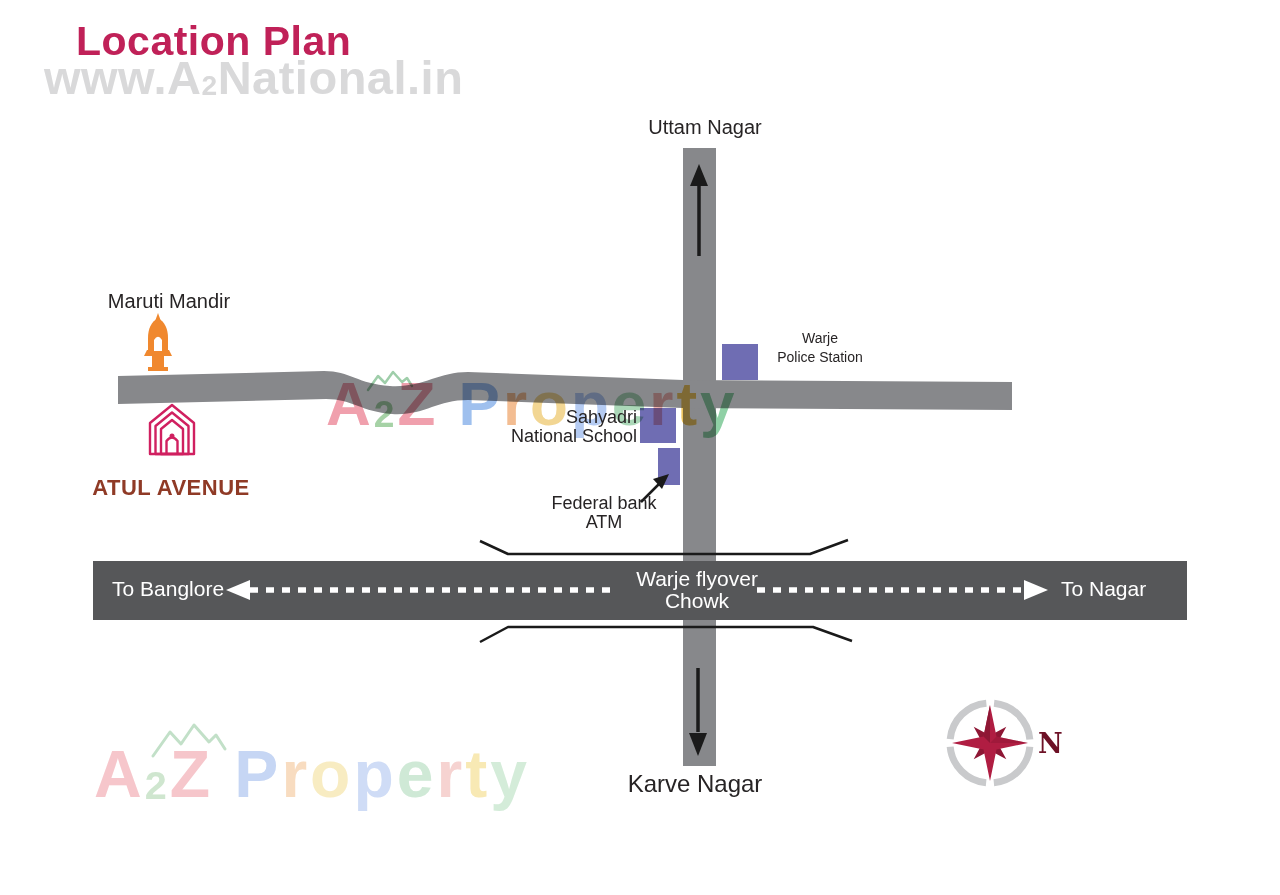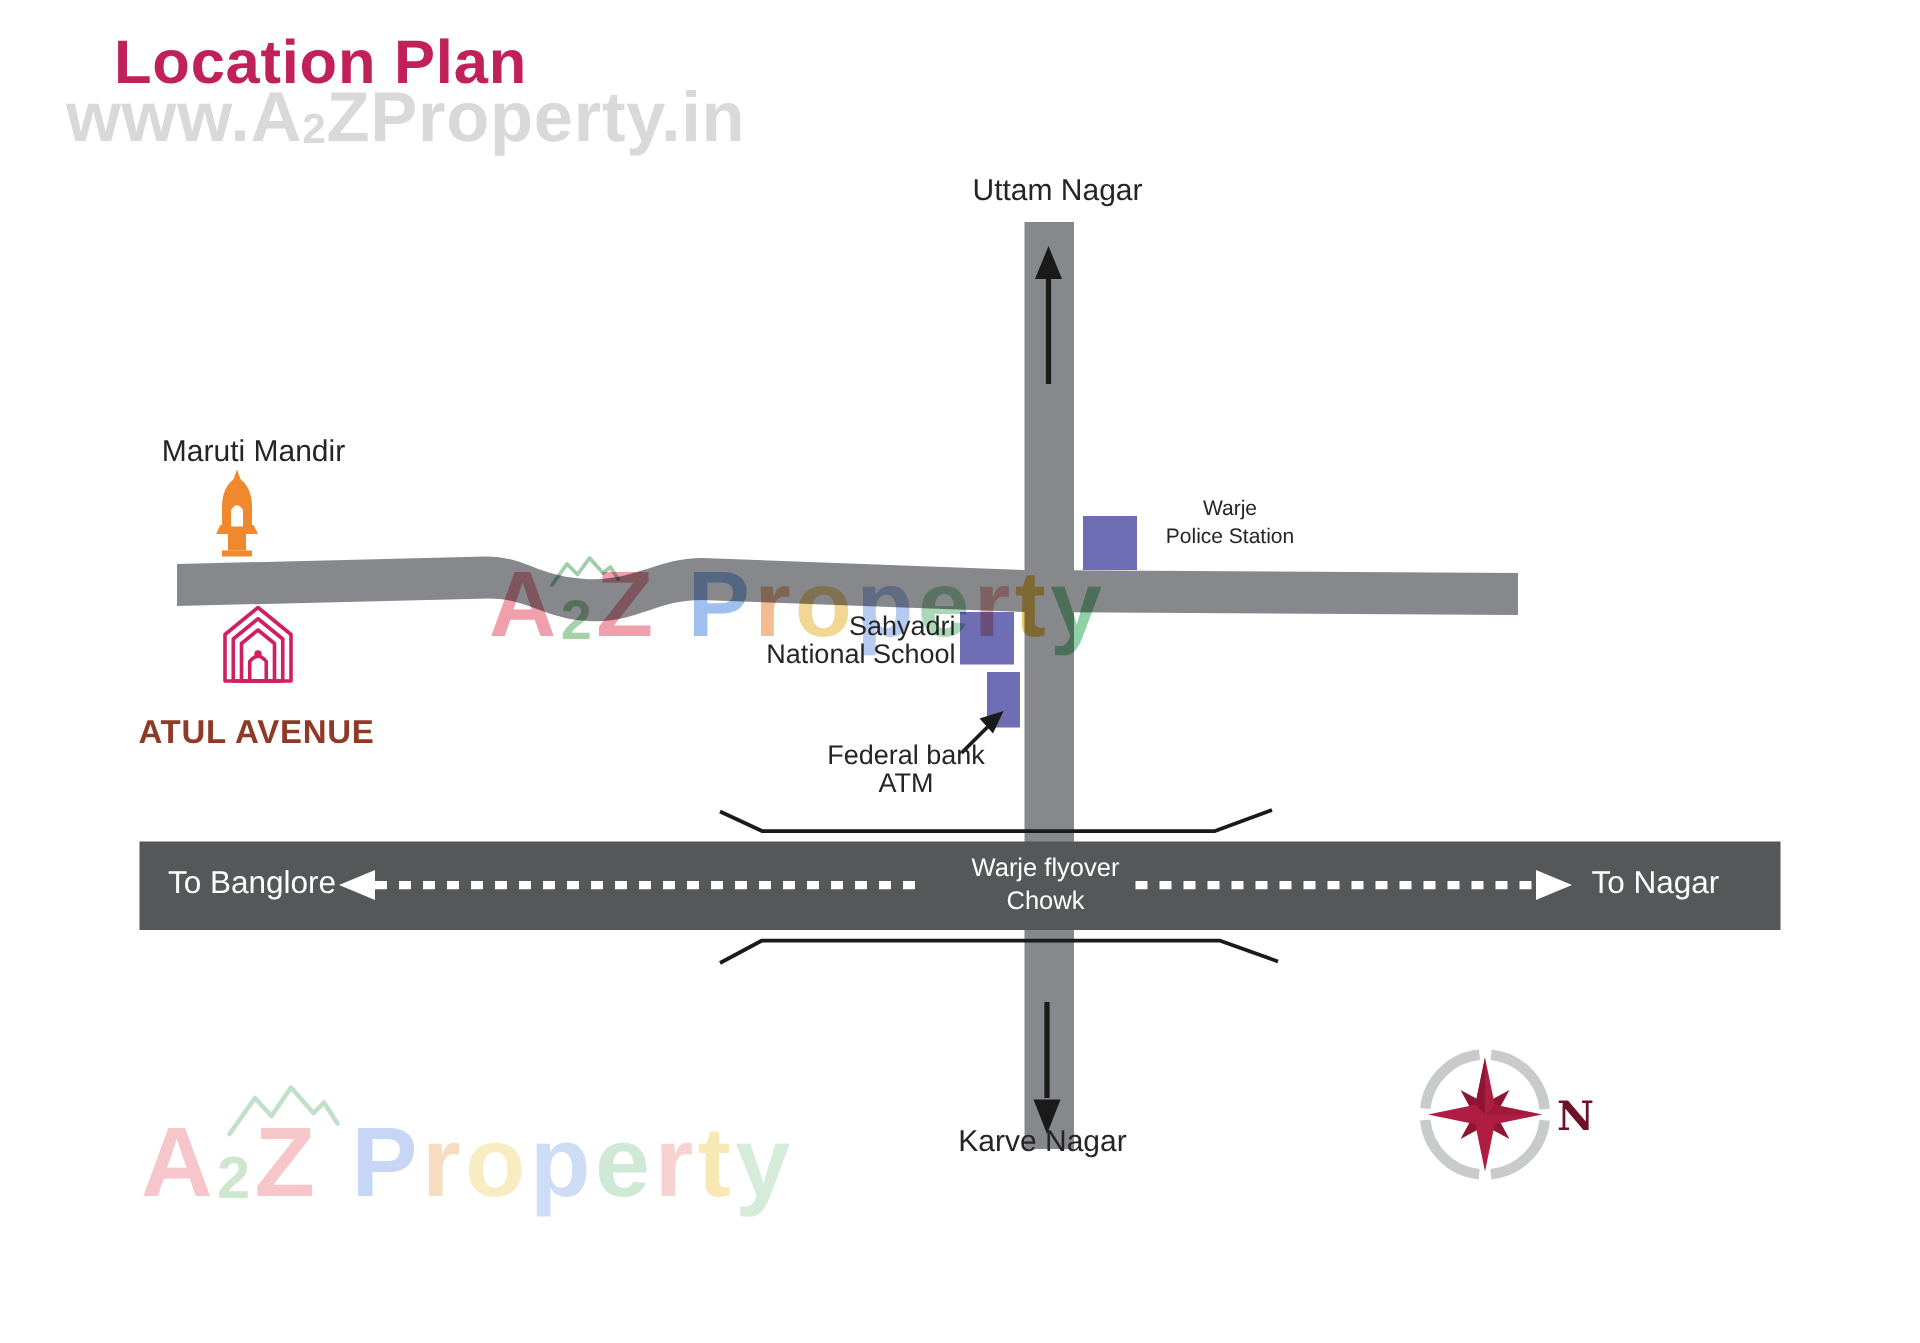--- a/index.html
+++ b/index.html
@@ -74,21 +74,21 @@
 
     <rect class="building" x="722" y="344" width="36" height="36"></rect>
     <rect class="building" x="640" y="408" width="36" height="35"></rect>
     <rect class="building" x="658" y="448" width="22" height="37"></rect>
 
     <line x1="641" y1="502" x2="660" y2="483" stroke="#1a1a1a" stroke-width="2.5"></line>
     <polygon points="669,474 653,479 662,489" fill="#1a1a1a"></polygon>
   </svg>
 
   <div class="title">Location Plan</div>
-  <div class="wm wm-top"><span>www.A</span><span class="wm-small">2</span><span>ZProperty.in</span></div>
+  <div class="wm wm-top"><span>www.A</span><span class="wm-small">2</span><span>National.in</span></div>
   <div class="wm wm-center"><span style="color: rgb(240, 160, 173);">A</span><span class="wm-small" style="color: rgb(166, 210, 166);">2</span><span style="color: rgb(240, 160, 173);">Z</span><span> </span><span style="color: rgb(159, 192, 238);">P</span><span style="color: rgb(243, 189, 146);">r</span><span style="color: rgb(242, 214, 147);">o</span><span style="color: rgb(181, 203, 242);">p</span><span style="color: rgb(171, 216, 184);">e</span><span style="color: rgb(241, 179, 175);">r</span><span style="color: rgb(238, 196, 94);">t</span><span style="color: rgb(143, 208, 165);">y</span></div>
   <div class="wm wm-bottom"><span style="color: rgb(246, 198, 203);">A</span><span class="wm-small" style="color: rgb(207, 230, 207);">2</span><span style="color: rgb(246, 198, 203);">Z</span><span> </span><span style="color: rgb(198, 214, 244);">P</span><span style="color: rgb(248, 220, 192);">r</span><span style="color: rgb(248, 236, 194);">o</span><span style="color: rgb(207, 220, 246);">p</span><span style="color: rgb(207, 233, 214);">e</span><span style="color: rgb(246, 211, 209);">r</span><span style="color: rgb(248, 233, 180);">t</span><span style="color: rgb(212, 236, 217);">y</span></div>
 
   <svg class="doodle" style="left:366px;top:370px;" width="48" height="22" viewBox="0 0 48 22">
     <polyline points="2,20 12,6 19,13 27,2 36,12 41,8 46,16" fill="none" stroke="#9fceaa" stroke-width="2.5" stroke-linejoin="round" stroke-linecap="round"></polyline>
   </svg>
   <svg class="doodle" style="left:150px;top:722px;" width="78" height="38" viewBox="0 0 78 38">
     <polyline points="3,34 20,10 31,22 44,3 59,20 66,13 75,27" fill="none" stroke="#c2e0c8" stroke-width="3" stroke-linejoin="round" stroke-linecap="round"></polyline>
   </svg>
 
@@ -116,39 +116,39 @@
   <svg class="icon-abs" style="left:938px;top:696px;" width="136" height="96" viewBox="0 0 136 96">
     <circle cx="52" cy="47" r="40" fill="none" stroke="var(--compass_ring)" stroke-width="7" stroke-dasharray="55 7.83" stroke-dashoffset="59"></circle>
     <polygon points="68.3,30.7 59.5,47 68.3,63.3 52,54.5 35.7,63.3 44.5,47 35.7,30.7 52,39.5" fill="var(--compass_star_dark)"></polygon>
     <polygon points="52,9 58.5,40.5 90,47 58.5,53.5 52,85 45.5,53.5 14,47 45.5,40.5" fill="var(--compass_star)"></polygon>
     <polygon points="52,9 52,47 45.5,40.5" fill="var(--compass_star_dark)"></polygon>
     <polygon points="90,47 52,47 58.5,40.5" fill="var(--compass_star_dark)" opacity="0.45"></polygon>
     <text x="100" y="57" font-family="DejaVu Serif, serif" font-size="27" font-weight="bold" fill="var(--compass_n)">N</text>
   </svg>
 
   <div class="lbl center" style="left:605px;top:116px;width:200px;font-size:20px;">Uttam Nagar</div>
-  <div class="lbl center" style="left:595px;top:750px;width:200px;font-size:20px;">Karve Nagar</div>
+  <div class="lbl center" style="left:595px;top:770px;width:200px;font-size:24px;">Karve Nagar</div>
   <div class="lbl center" style="left:69px;top:290px;width:200px;font-size:20px;">Maruti Mandir</div>
   <div class="lbl center" style="left:91px;top:475px;width:160px;font-size:22px;font-weight:bold;letter-spacing:0.5px;color:var(--atul_text);">ATUL AVENUE</div>
 
   <div class="lbl center" style="left:745px;top:329px;width:150px;font-size:14px;line-height:19px;">
     <div>Warje</div>
     <div>Police Station</div>
   </div>
 
   <div class="lbl center" style="left:524px;top:494px;width:160px;font-size:18px;line-height:18.5px;">
     <div>Federal bank</div>
     <div>ATM</div>
   </div>
 
   <div class="lbl right" style="left:477px;top:408px;width:160px;font-size:18px;line-height:18.5px;">
     <div>Sahyadri</div>
     <div>National School</div>
   </div>
 
   <div class="lbl white" style="left:112px;top:577px;font-size:21px;">To Banglore</div>
-  <div class="lbl white center" style="left:617px;top:568px;width:160px;font-size:17px;line-height:21.5px;">
+  <div class="lbl white center" style="left:617px;top:568px;width:160px;font-size:21px;line-height:21.5px;">
     <div>Warje flyover</div>
     <div>Chowk</div>
   </div>
   <div class="lbl white" style="left:1061px;top:577px;font-size:21px;">To Nagar</div>
 
 </div>
 
 </body></html>

